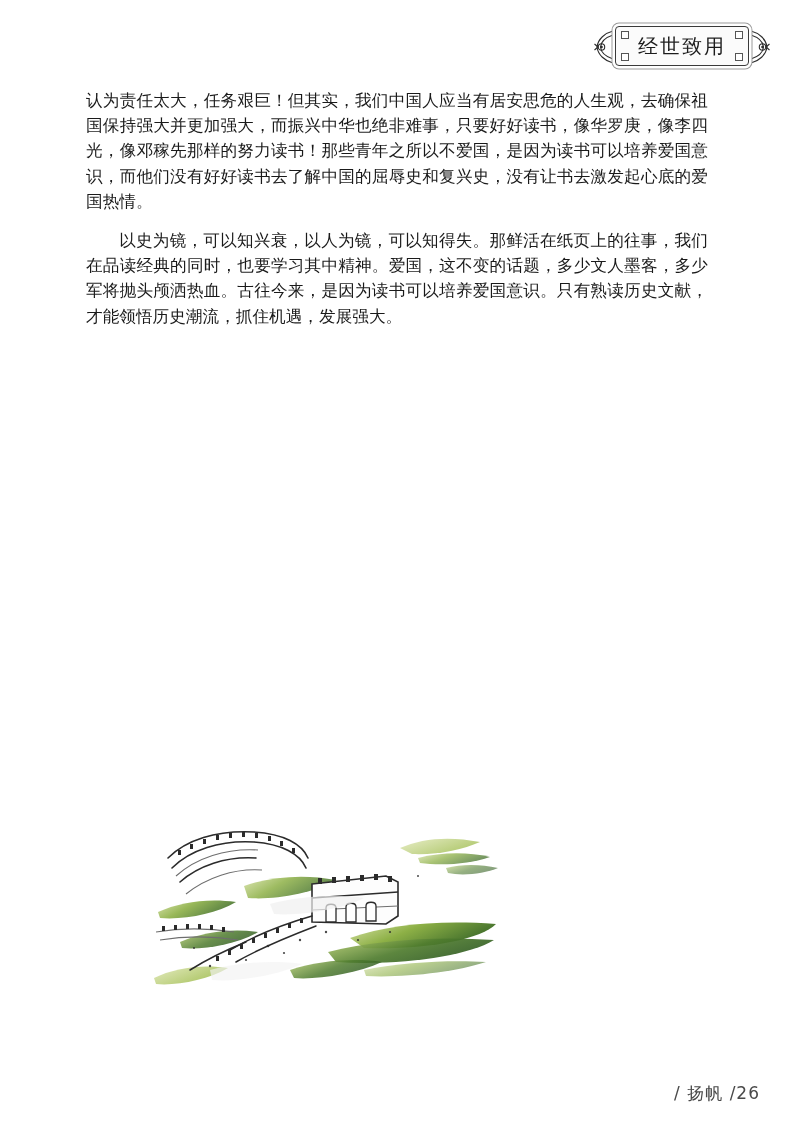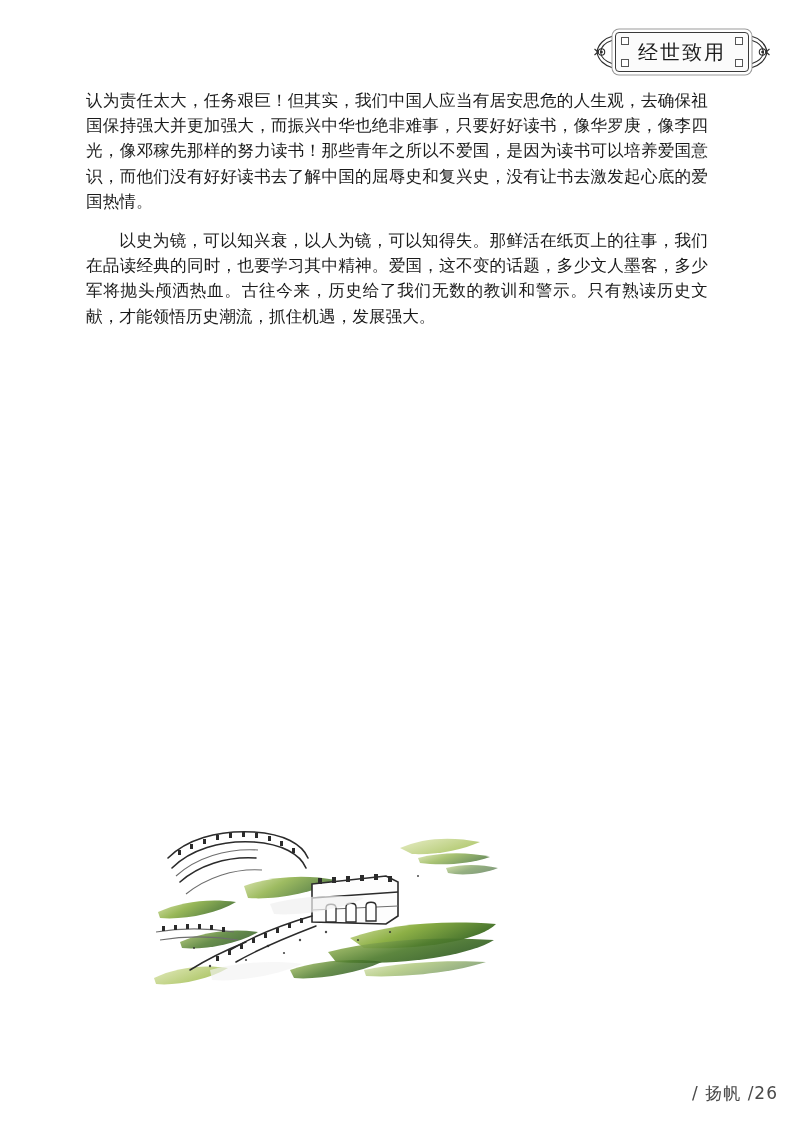--- a/index.html
+++ b/index.html
@@ -19,21 +19,20 @@
   }
 
   
   #header-banner {
     position: absolute;
     top: 26px;
     left: 592px;
     width: 180px;
     height: 52px;
     display: flex;
-    align-items: center;
     justify-content: center;
   }
   .banner-ornament {
     flex: 0 0 auto;
     width: 22px;
     height: 42px;
     display: block;
   }
   .banner-plaque {
     position: relative;
@@ -96,21 +95,21 @@
     left: 150px;
     top: 820px;
     width: 360px;
     height: 200px;
   }
   #illustration svg { display: block; width: 100%; height: 100%; }
 
   
   #footer {
     position: absolute;
-    right: 16px;
+    right: 34px;
     bottom: 18px;
     text-align: right;
   }
   #footer-text {
     font-family: "DejaVu Sans", sans-serif;
     font-size: 17px;
     color: #4a4a4a;
     letter-spacing: 1px;
     white-space: nowrap;
   }
@@ -151,21 +150,21 @@
           <path d="M5 21 L1.5 18 M5 21 L1.5 24"></path>
         </g>
         <circle cx="13.5" cy="21" r="1.3" fill="#2e2e2e"></circle>
       </svg>
     </span>
 
   </div>
 
   <div id="article">
     <p class="para">认为责任太大，任务艰巨！但其实，我们中国人应当有居安思危的人生观，去确保祖国保持强大并更加强大，而振兴中华也绝非难事，只要好好读书，像华罗庚，像李四光，像邓稼先那样的努力读书！那些青年之所以不爱国，是因为读书可以培养爱国意识，而他们没有好好读书去了解中国的屈辱史和复兴史，没有让书去激发起心底的爱国热情。</p>
-    <p class="para indent">以史为镜，可以知兴衰，以人为镜，可以知得失。那鲜活在纸页上的往事，我们在品读经典的同时，也要学习其中精神。爱国，这不变的话题，多少文人墨客，多少军将抛头颅洒热血。古往今来，历史给了我们无数的教训和警示。只有熟读历史文献，才能领悟历史潮流，抓住机遇，发展强大。</p>
+    <p class="para indent">以史为镜，可以知兴衰，以人为镜，可以知得失。那鲜活在纸页上的往事，我们在品读经典的同时，也要学习其中精神。爱国，这不变的话题，多少文人墨客，多少军将抛头颅洒热血。古往今来，是因为读书可以培养爱国意识。只有熟读历史文献，才能领悟历史潮流，抓住机遇，发展强大。</p>
   </div>
 
   <div id="illustration">
     <svg viewBox="0 0 360 200" xmlns="http://www.w3.org/2000/svg">
       <defs>
         <linearGradient id="gMid" x1="0" y1="0" x2="1" y2="0.4">
           <stop offset="0%" stop-color="#d9e3a8"></stop>
           <stop offset="45%" stop-color="#8db046"></stop>
           <stop offset="100%" stop-color="#3d6b2a"></stop>
         </linearGradient>

